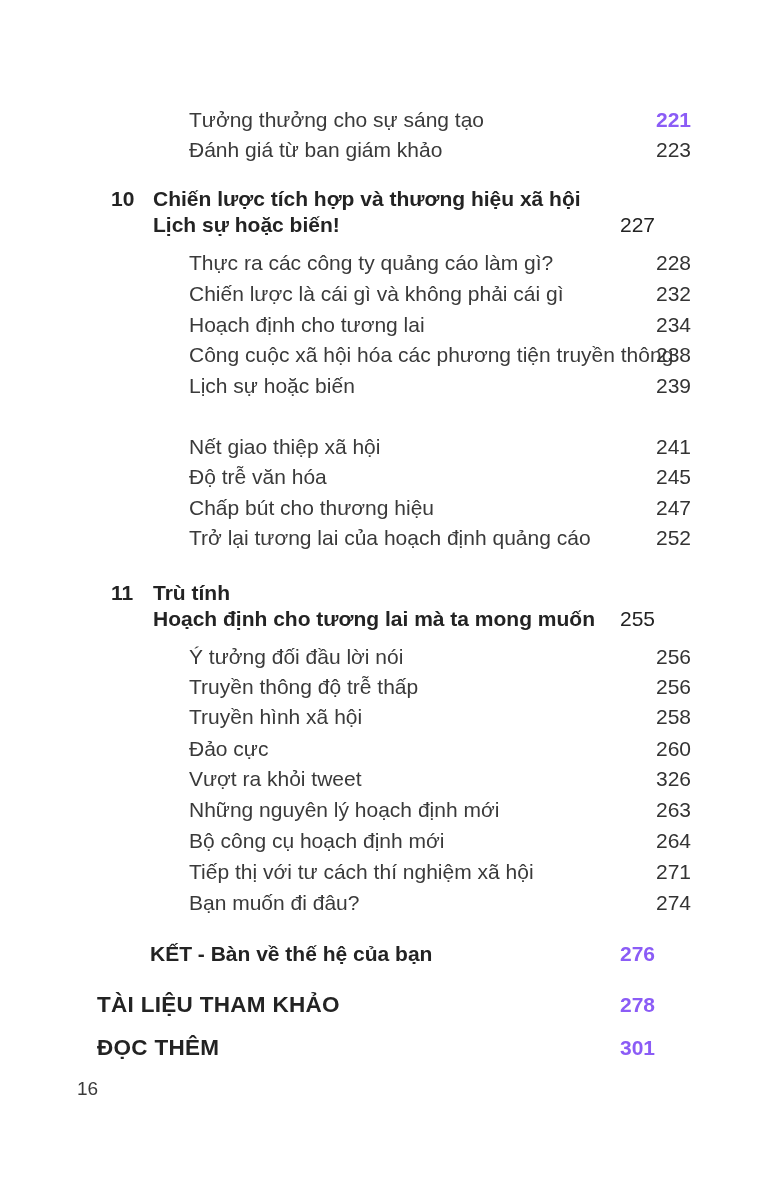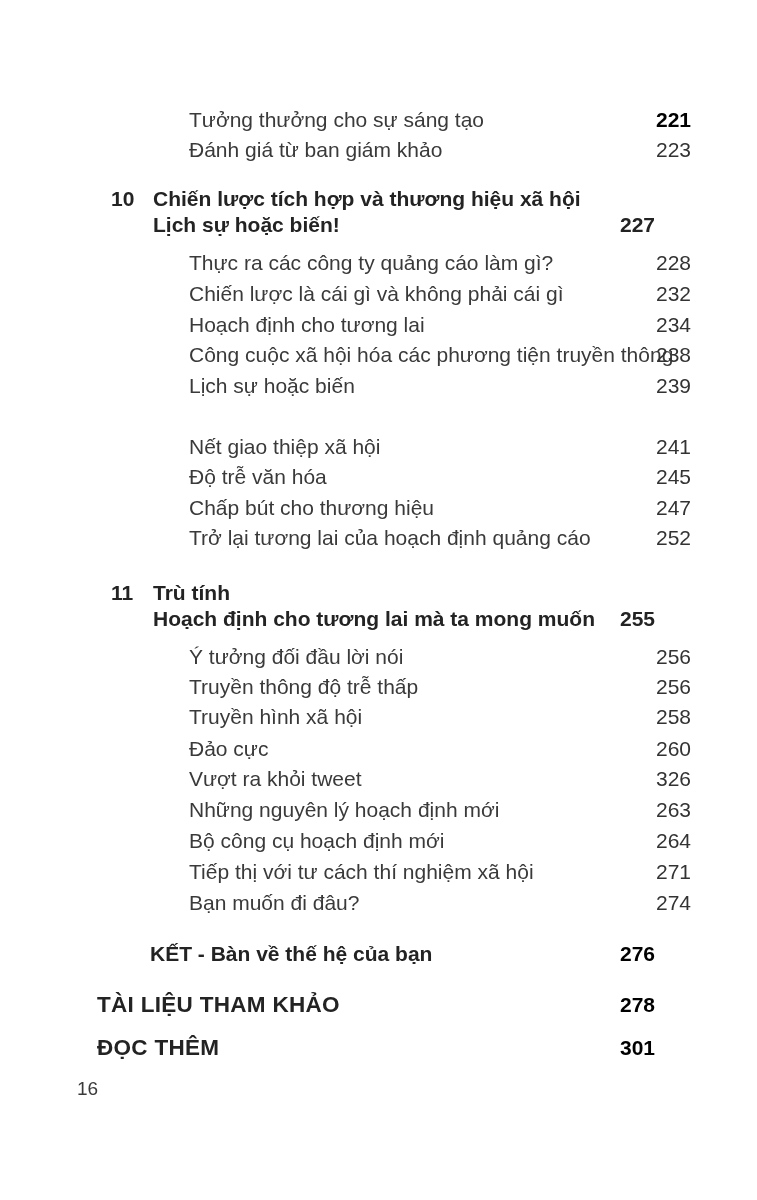--- a/index.html
+++ b/index.html
@@ -29,21 +29,21 @@
     min-width: 0;
   }
   .pagenum {
     margin-left: auto;
     padding-left: 4px;
     text-align: right;
     color: #333333;
   }
   .bold {
     font-weight: bold;
-    color: #000000;
+    color: #8b5cf6;
   }
   
   .item {
     left: 153px;
     width: 502px;
     margin-left: 36px;
   }
   
   .chapter {
     left: 111px;
@@ -59,21 +59,21 @@
   }
   .chtitle {
     font-weight: bold;
     color: #232323;
     white-space: nowrap;
     flex: 1 1 auto;
     min-width: 0;
   }
   .chapter .pagenum {
     align-self: flex-end;
-    font-weight: bold;
+    font-weight: normal;
     color: #232323;
   }
   
   .conclusion {
     left: 150px;
     width: 505px;
   }
   .conclusion .title {
     font-weight: bold;
     color: #232323;

